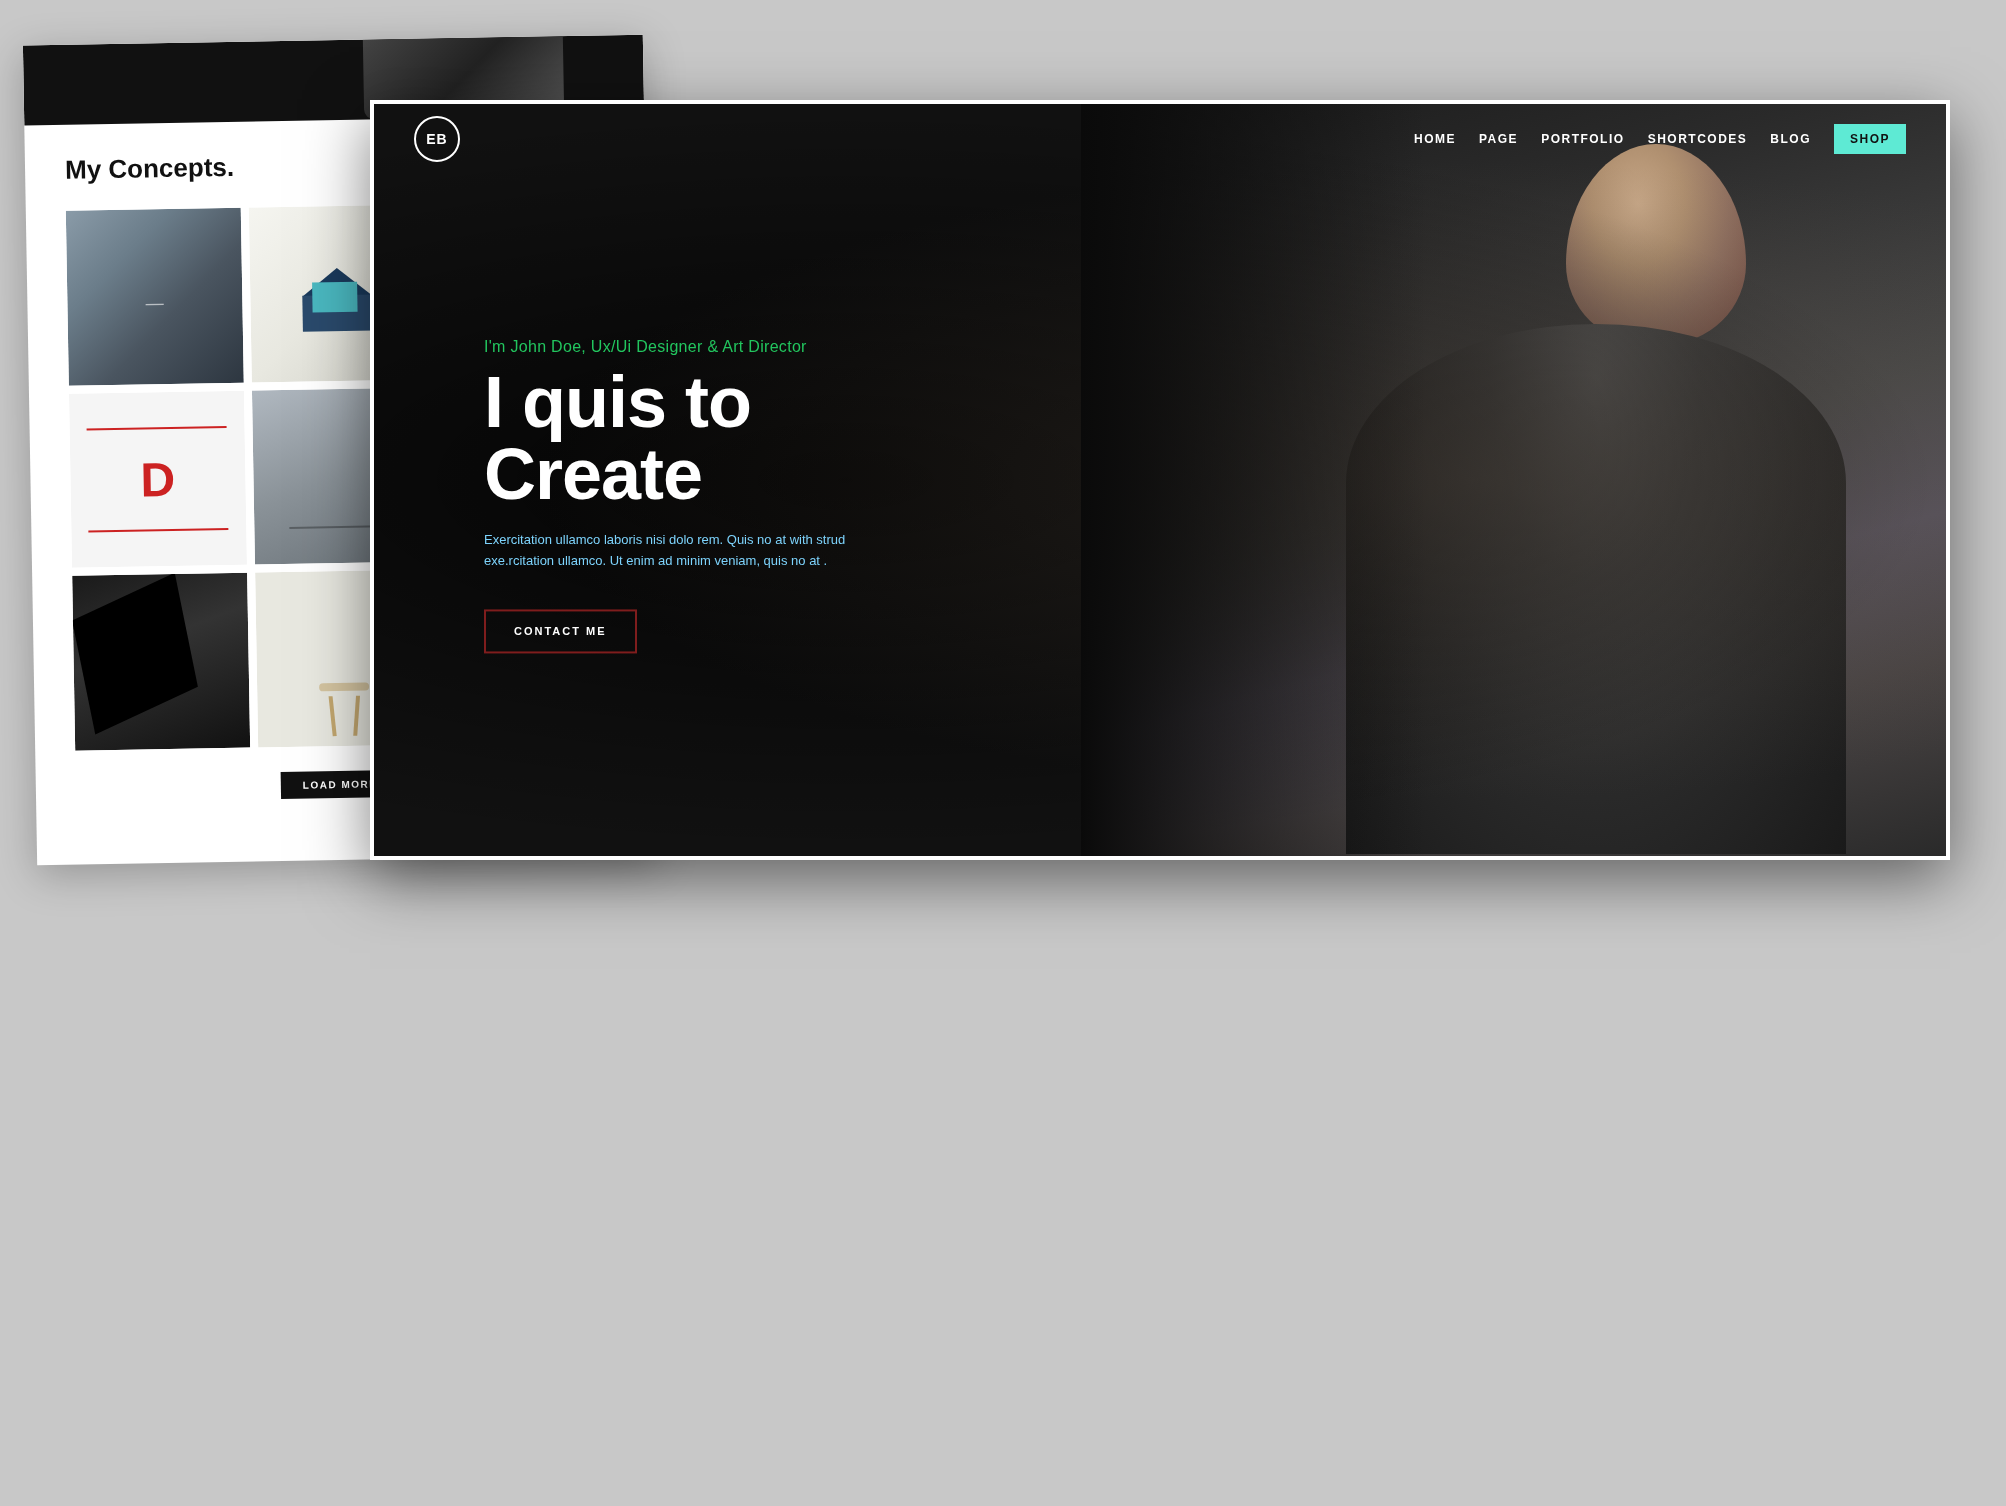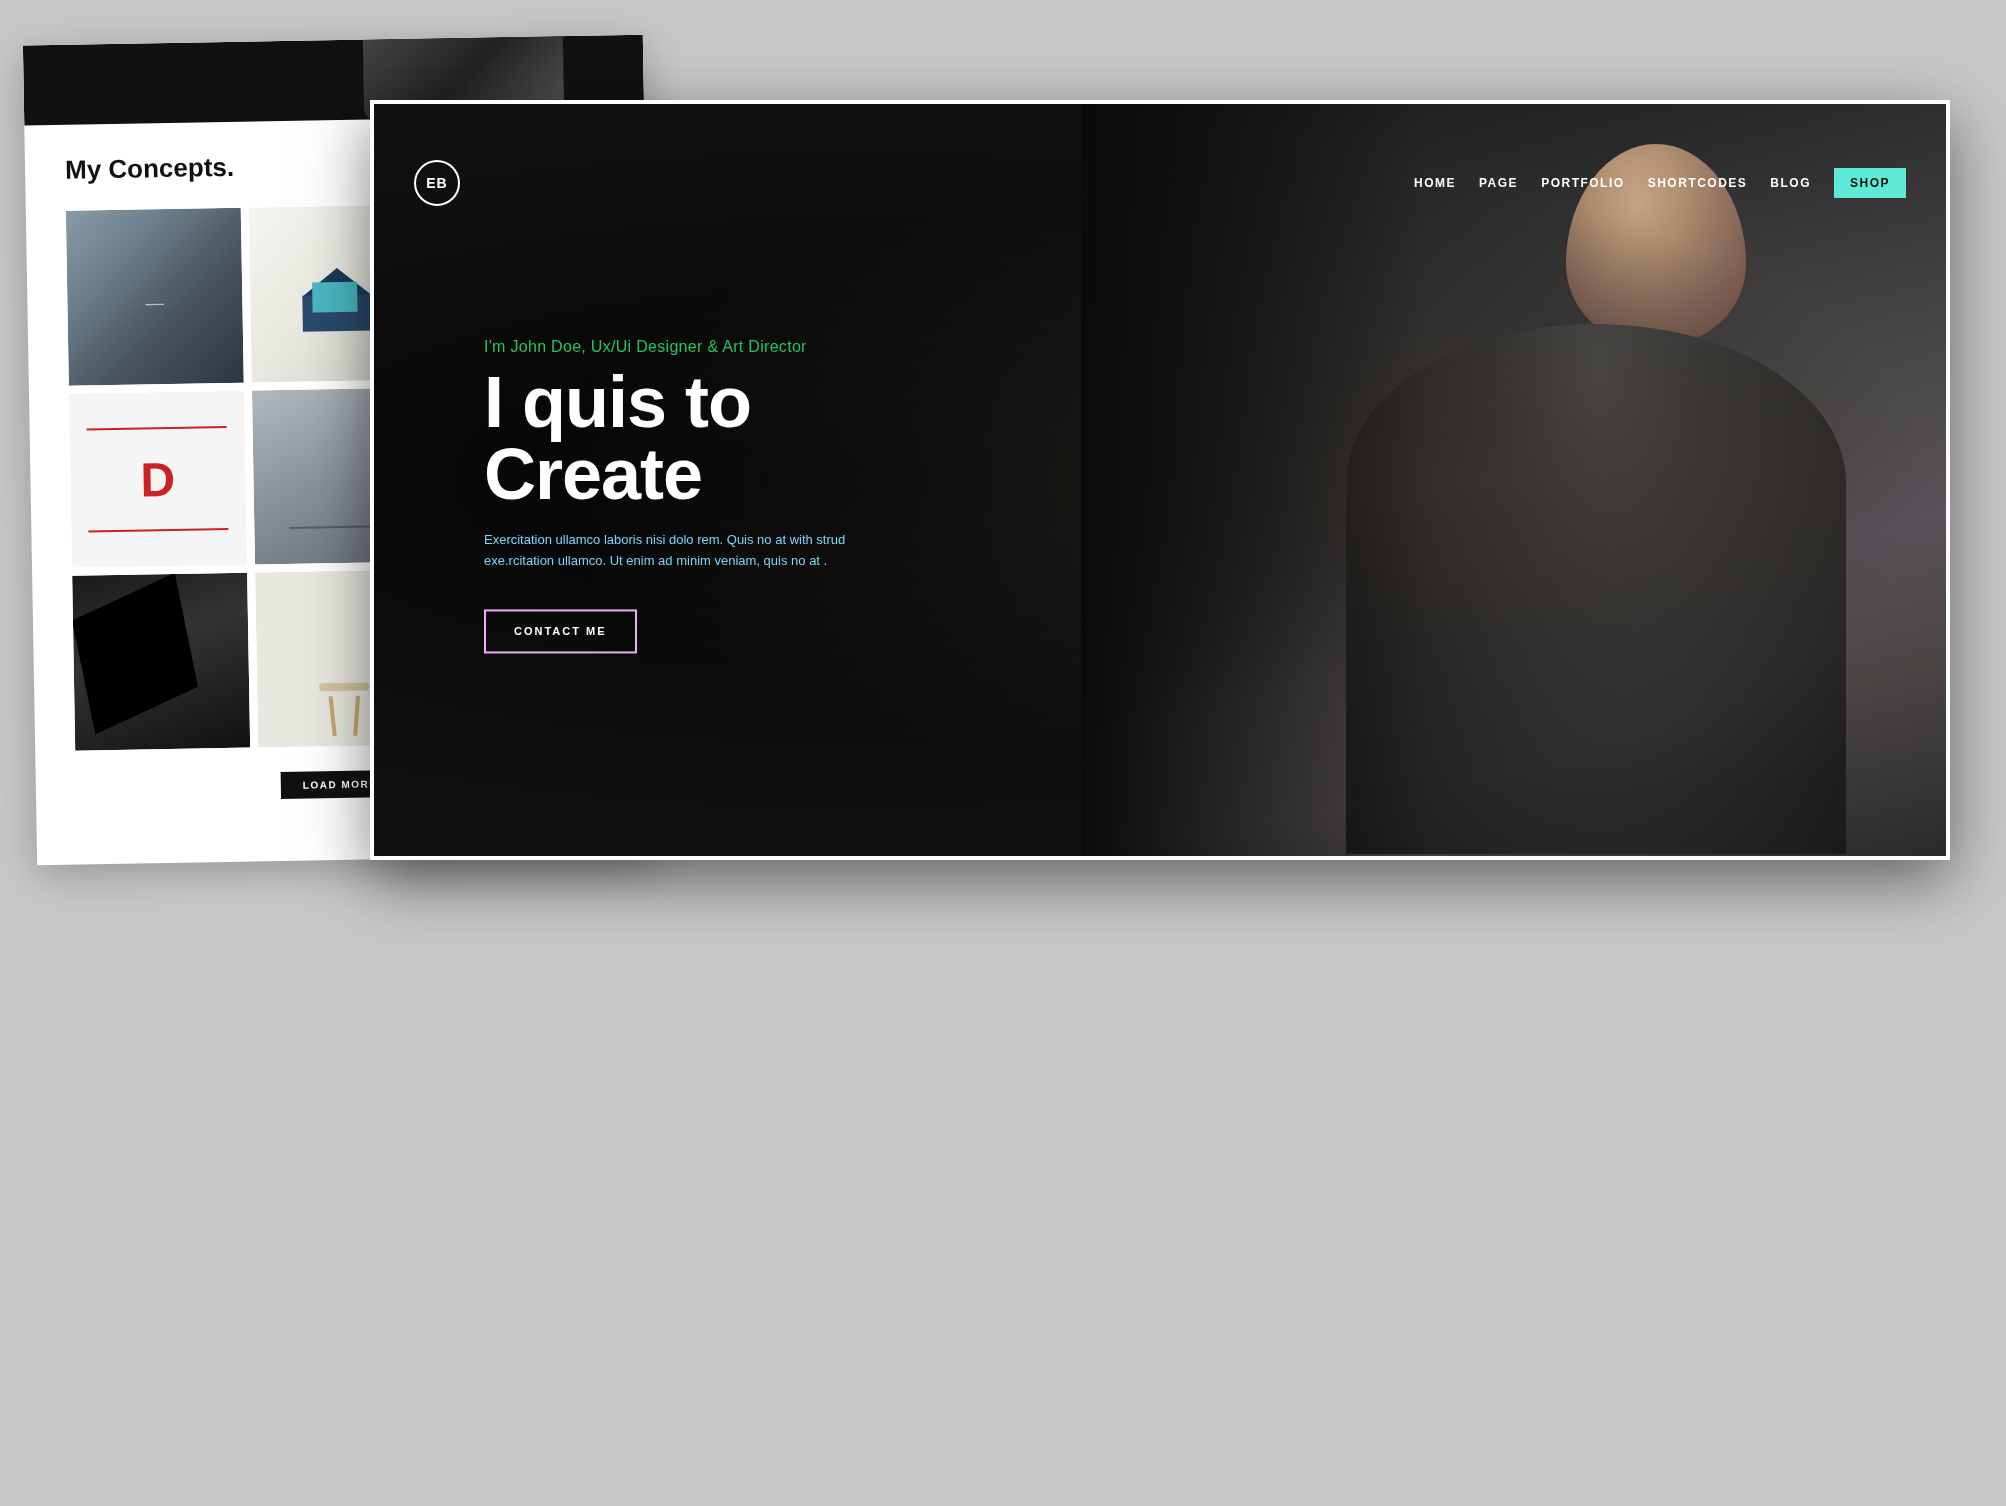--- a/index.html
+++ b/index.html
@@ -286,21 +286,20 @@
       position: absolute;
       top: 0;
       left: 0;
       right: 0;
       height: 70px;
       display: flex;
       align-items: center;
       justify-content: space-between;
       padding: 0 40px;
       z-index: 10;
-      margin-top: 44px;
     }
 
     .logo {
       width: 46px;
       height: 46px;
       border-radius: 50%;
       border: 2px solid #fff;
       display: flex;
       align-items: center;
       justify-content: center;
@@ -367,21 +366,21 @@
     .hero-description {
       color: #7dd3fc;
       font-size: 13px;
       line-height: 1.6;
       margin-bottom: 37px;
       max-width: 380px;
     }
 
     .contact-btn {
       display: inline-block;
-      border: 2px solid #f0abfc;
+      border: 2px solid #7f1d1d;
       color: #ffffff;
       background: transparent;
       padding: 14px 28px;
       font-size: 11px;
       font-weight: 700;
       letter-spacing: 2px;
       text-transform: uppercase;
       cursor: pointer;
     }
 

